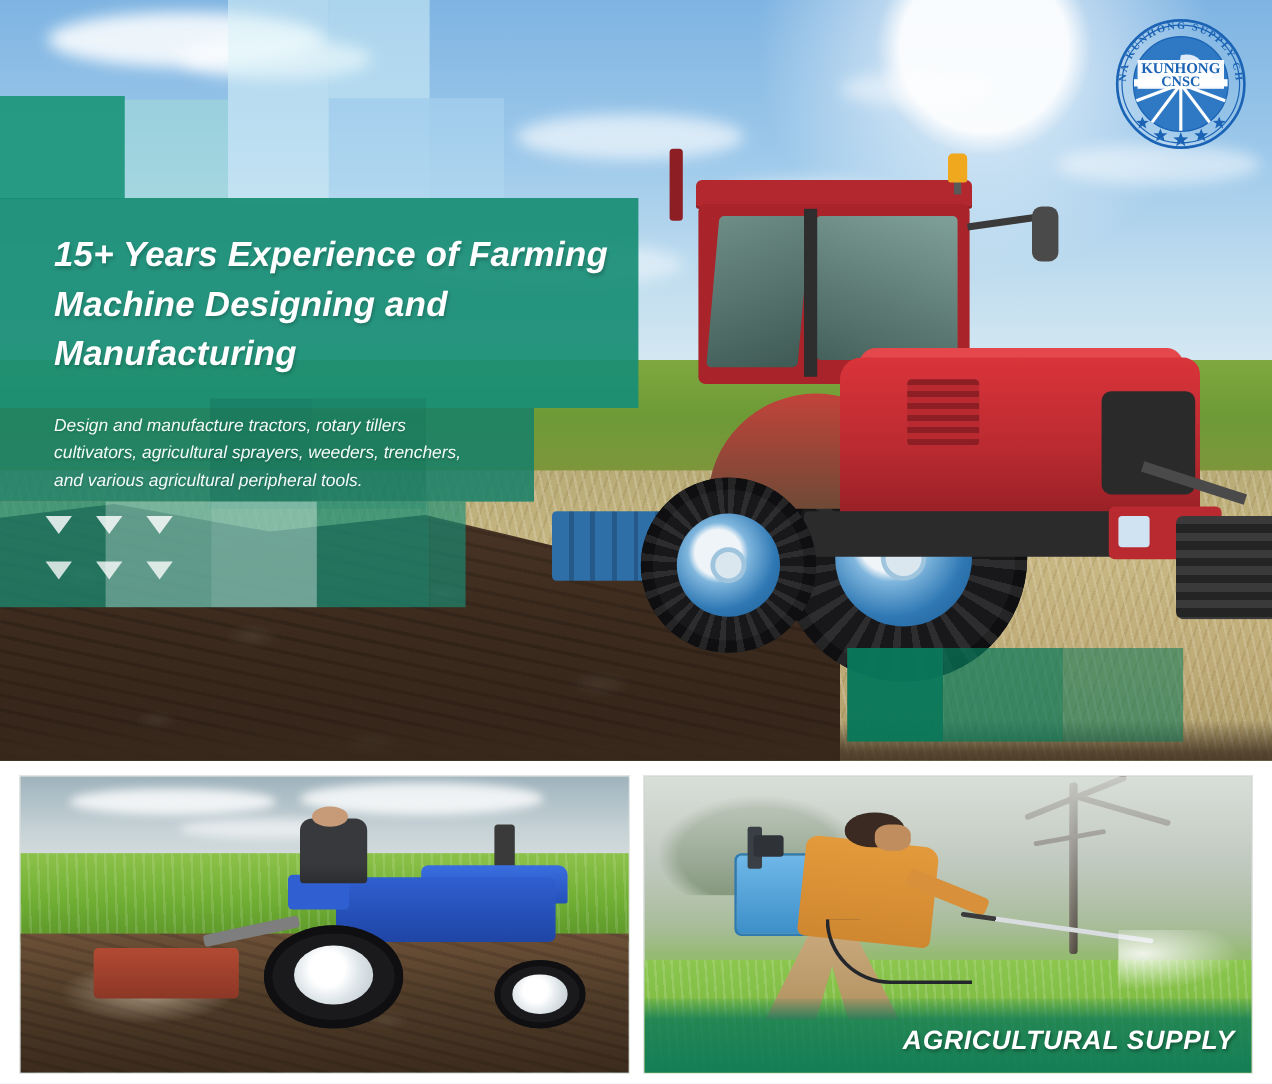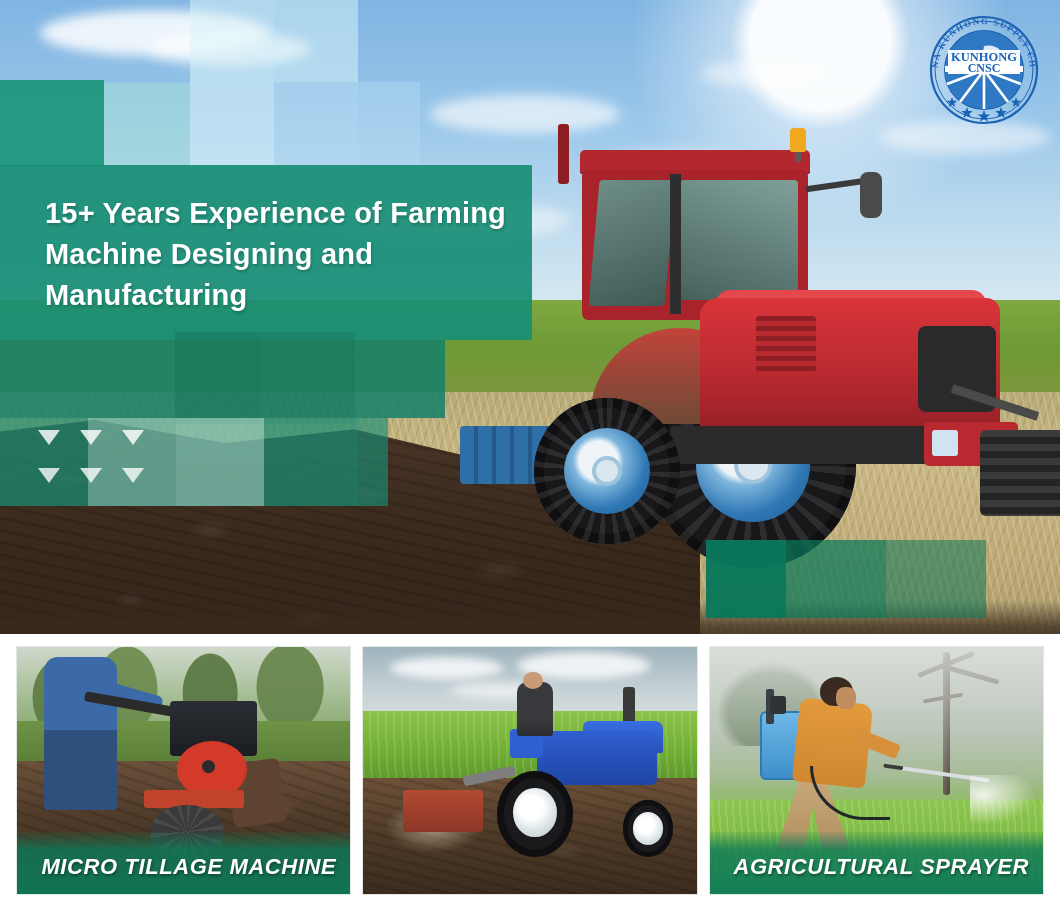--- a/index.html
+++ b/index.html
@@ -149,21 +149,21 @@
     background:rgba(235,245,243,0.38);
   }
   .panel-strip-right{
     position:absolute; left:358px; top:418px; width:30px; height:88px;
     background:rgba(25,142,117,0.65);
   }
 
   .hero-title{
     position:absolute; left:45px; top:193px; width:470px;
     color:#ffffff; font-size:29px; line-height:1.42; font-weight:bold;
-    letter-spacing:.2px;
+    font-style:italic; letter-spacing:.2px;
     text-shadow:1px 2px 3px rgba(0,0,0,.22);
   }
   .hero-sub{
     position:absolute; left:45px; top:344px; width:420px;
     color:#f2fbf8; font-size:14.5px; line-height:1.58;
     font-style:italic; font-weight:normal;
     text-shadow:0 1px 2px rgba(0,0,0,.2);
     white-space:pre-line;
   }
 
@@ -389,20 +389,23 @@
     <div class="panel-sub-b"></div>
     <div class="panel-sub-c"></div>
     <div class="panel-band"></div>
     <div class="band-tile-a"></div>
     <div class="band-tile-b"></div>
     <div class="panel-strip-right"></div>
 
     <div class="hero-title">15+ Years Experience of
 Farming Machine Designing
 and Manufacturing</div>
+    <div class="hero-sub">Design and manufacture tractors, rotary tillers
+cultivators, agricultural sprayers, weeders, trenchers,
+and various agricultural peripheral tools.</div>
 
     <div class="tri-grid">
       <div class="tri" style="left:0px;   top:0px;"></div>
       <div class="tri" style="left:42px;  top:0px;"></div>
       <div class="tri" style="left:84px;  top:0px;"></div>
       <div class="tri r2" style="left:0px;  top:38px;"></div>
       <div class="tri r2" style="left:42px; top:38px;"></div>
       <div class="tri r2" style="left:84px; top:38px;"></div>
     </div>
 
@@ -452,40 +455,20 @@
           <polygon points="79,99 80.5,103 84.8,103.1 81.4,105.7 82.6,109.8 79,107.4 75.4,109.8 76.6,105.7 73.2,103.1 77.5,103"></polygon>
           <polygon points="30,89 31.4,92.7 35.4,92.8 32.2,95.2 33.3,99 30,96.8 26.7,99 27.8,95.2 24.6,92.8 28.6,92.7"></polygon>
           <polygon points="94,89 95.4,92.7 99.4,92.8 96.2,95.2 97.3,99 94,96.8 90.7,99 91.8,95.2 88.6,92.8 92.6,92.7"></polygon>
         </g>
       </svg>
     </div>
   </div>
 
   <div class="cards">
 
-    <div class="card">
-      <div class="card-photo">
-        <div class="p1-sky"></div>
-          <div class="p1-trees"></div>
-          <div class="p1-grass"></div>
-        <div class="p1-dirt"></div>
-          <div class="p1-dirt-tex"></div>
-        <div class="p1-man"></div>
-          <div class="p1-arm"></div>
-          <div class="p1-handle"></div>
-        <div class="p1-plow"></div>
-          <div class="p1-engine"></div>
-          <div class="p1-fly"></div>
-        <div class="p1-deck"></div>
-          <div class="p1-tine"></div>
-      </div>
-      <div class="card-label">
-        <span>MICRO TILLAGE MACHINE</span>
-      </div>
-    </div>
 
     <div class="card">
       <div class="card-photo">
         <div class="p2-sky"></div>
         <div class="p2-cloud p2-c1"></div>
           <div class="p2-cloud p2-c2"></div>
           <div class="p2-cloud p2-c3"></div>
         <div class="p2-crop"></div>
           <div class="p2-crop-tex"></div>
         <div class="p2-dirt"></div>
@@ -523,18 +506,18 @@
           <div class="p3-tank-cap"></div>
         <div class="p3-torso"></div>
           <div class="p3-head"></div>
           <div class="p3-face"></div>
         <div class="p3-hose"></div>
           <div class="p3-arm"></div>
           <div class="p3-lance"></div>
           <div class="p3-mist"></div>
       </div>
       <div class="card-label">
-        <span>AGRICULTURAL SPRAYER</span>
+        <span>AGRICULTURAL SUPPLY</span>
       </div>
     </div>
 
   </div>
 </div>
 
 </body></html>

